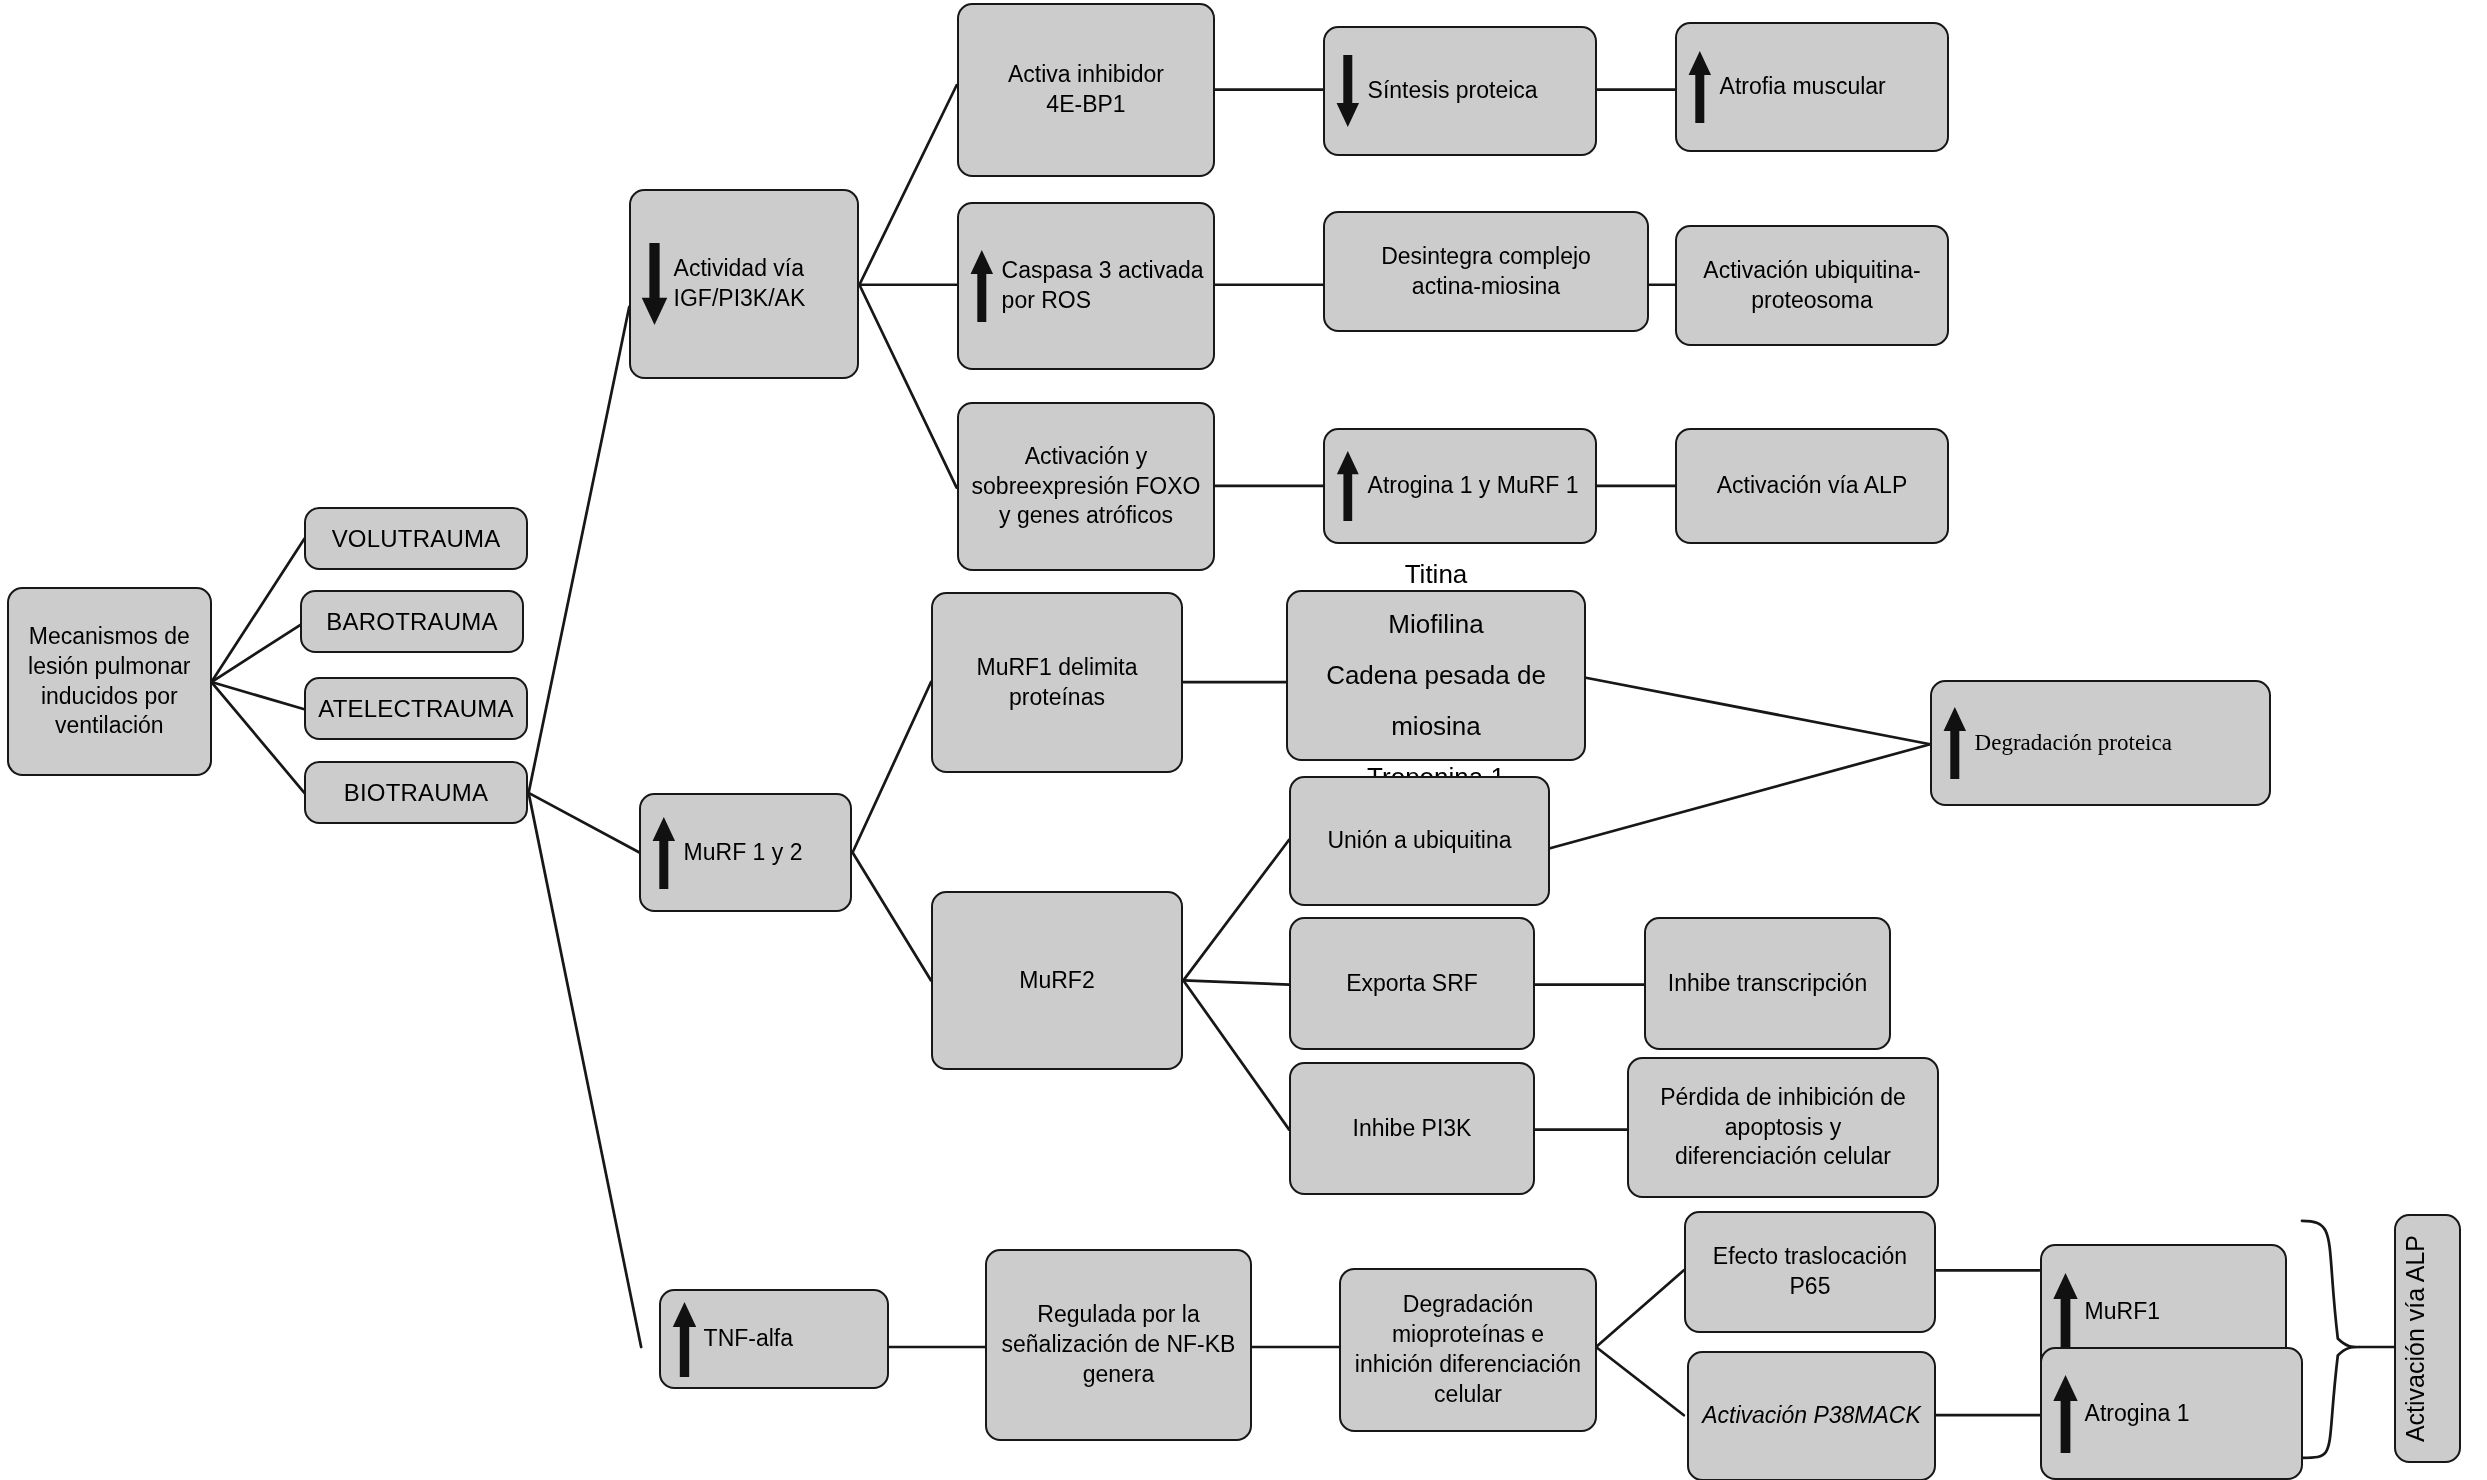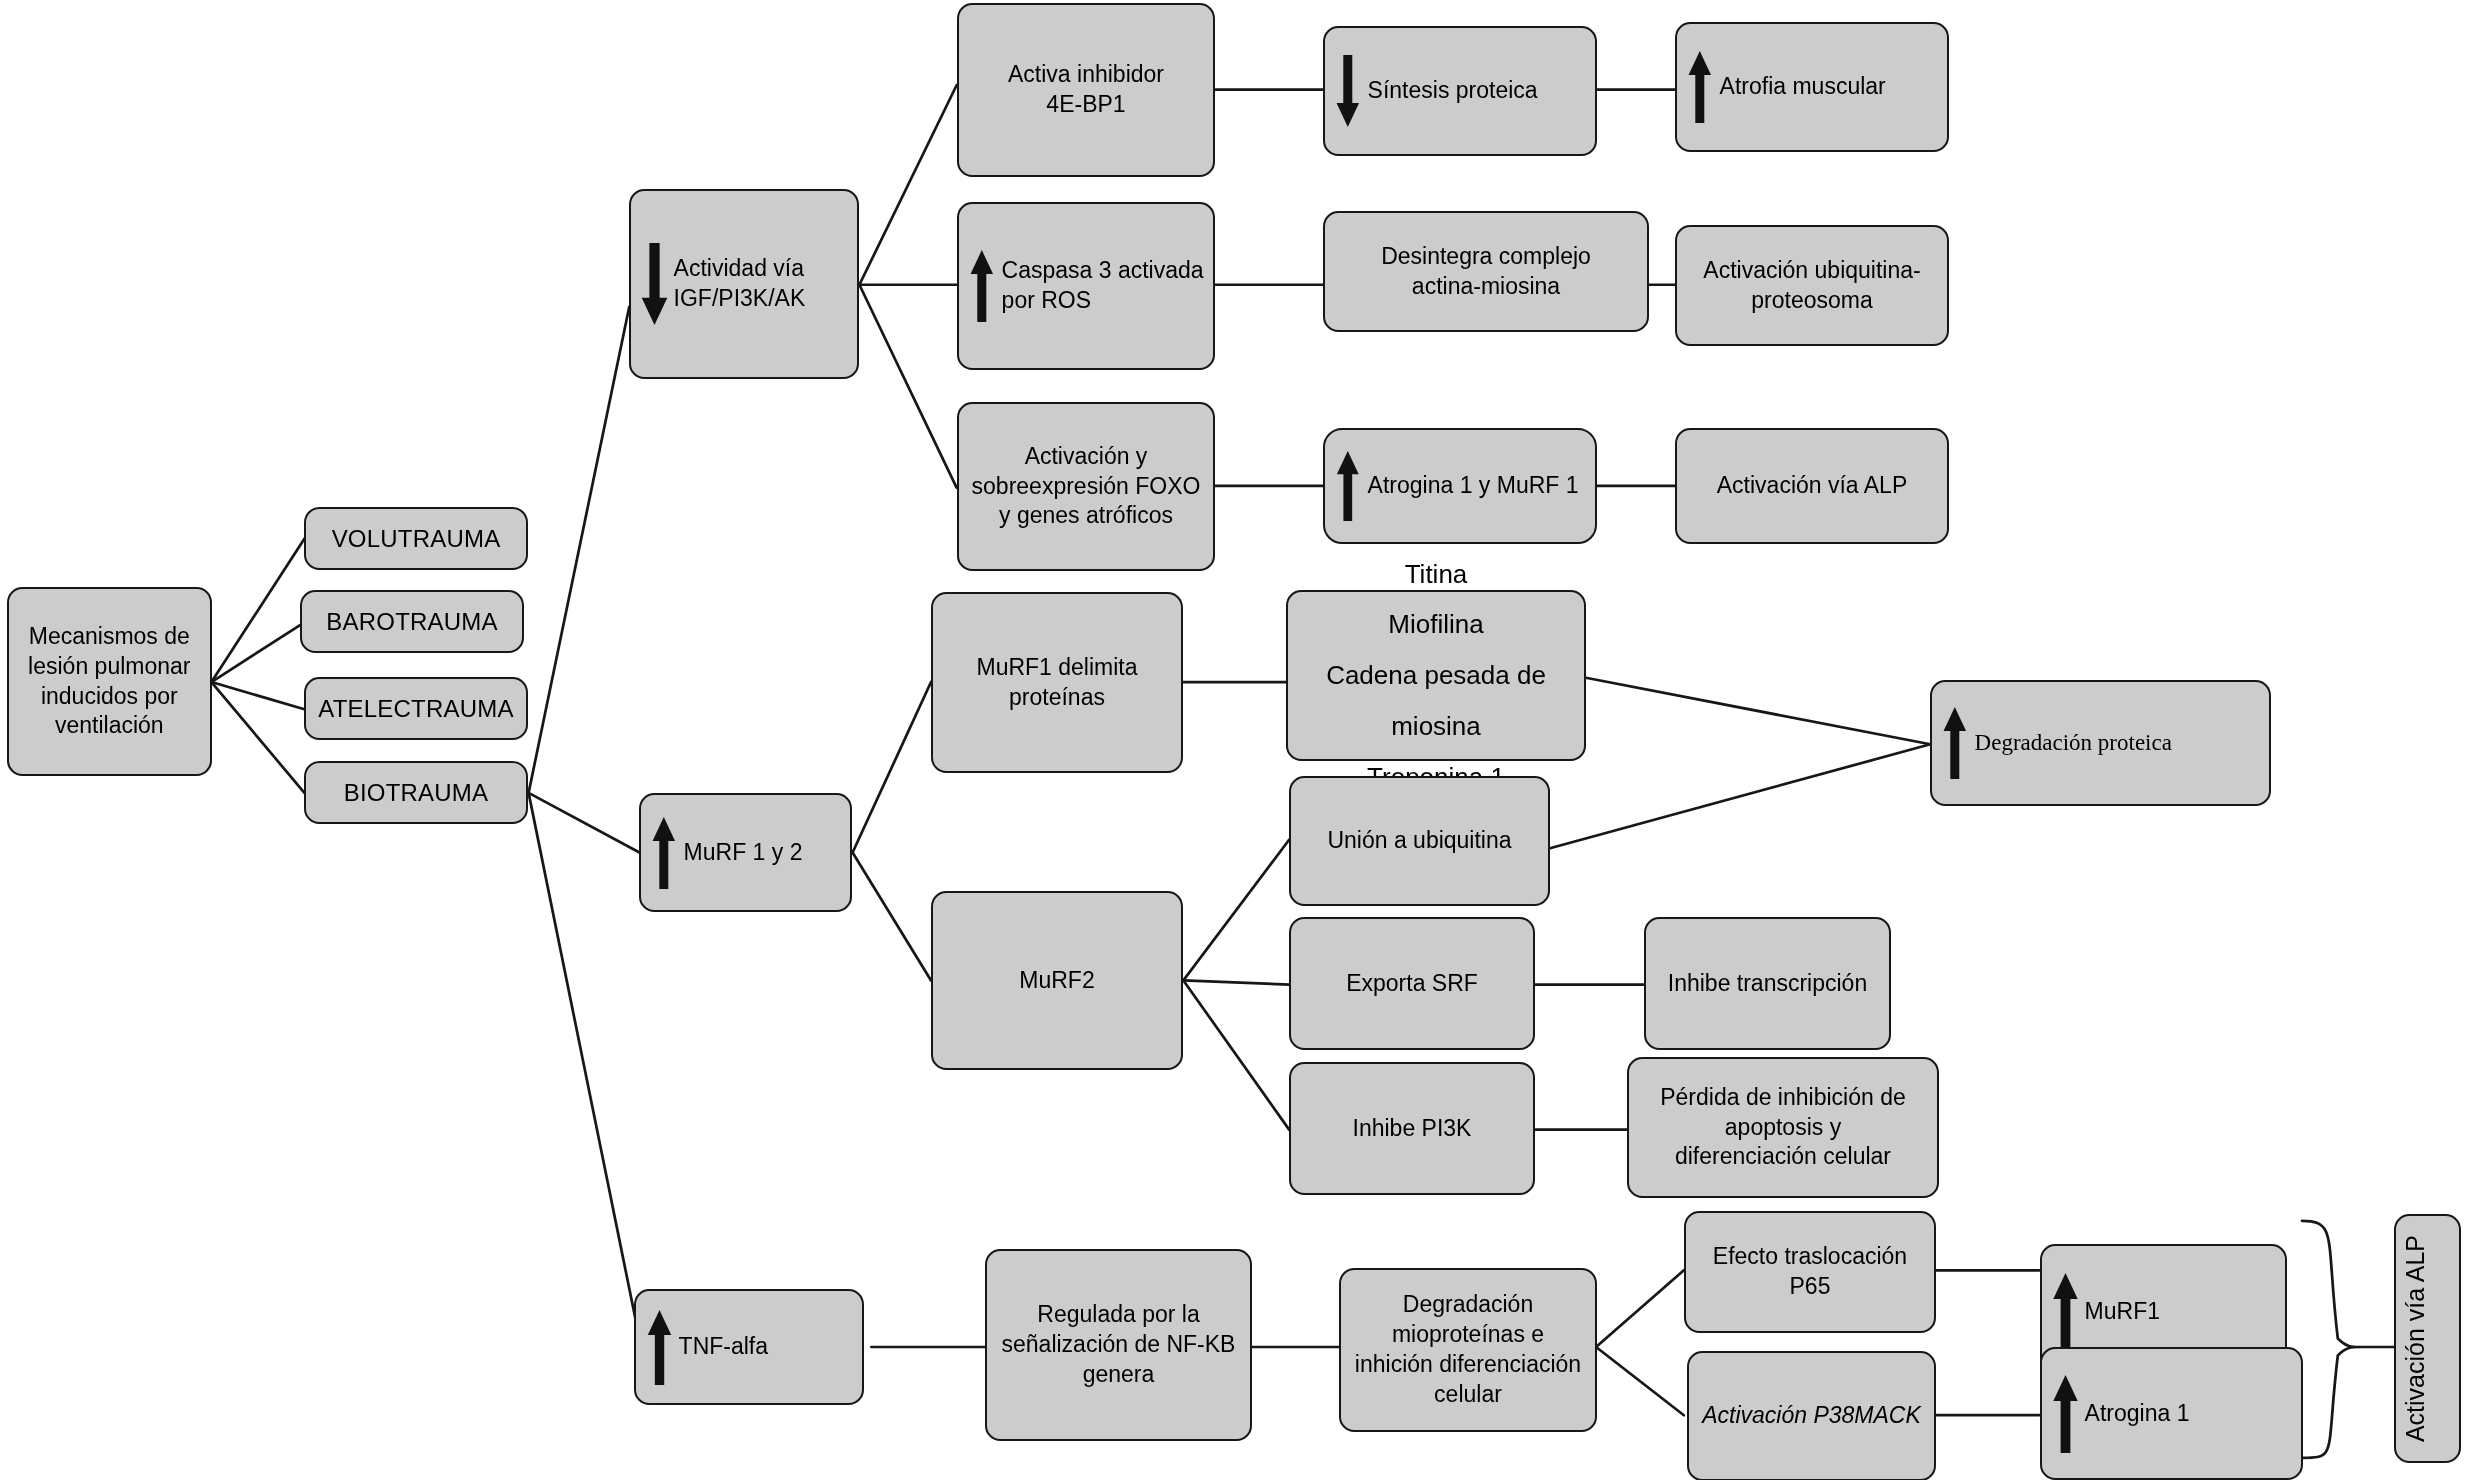--- a/index.html
+++ b/index.html
@@ -191,21 +191,21 @@
     <span class="txt">Activación ubiquitina-
 proteosoma</span>
   </div>
 
   <div class="node" style="left:957px; top:402px; width:258px; height:169px;">
     <span class="txt">Activación y
 sobreexpresión FOXO
 y genes atróficos</span>
   </div>
 
-  <div class="node with-arrow" style="left:1323px; top:428px; width:274px; height:116px;border-radius:19px;">
+  <div class="node with-arrow" style="left:1323px; top:428px; width:274px; height:116px;">
     <span class="arrowbox">
       <svg class="arrow" width="25.6" height="70" viewBox="0 0 34 96" aria-hidden="true">
         <path d="M17 0 L32 32 h-9 v64 h-12 V32 H2 z" fill="#111111"></path>
       </svg>
     </span>
     <span class="txt">Atrogina 1 y MuRF 1</span>
   </div>
 
   <div class="node" style="left:1675px; top:428px; width:274px; height:116px;">
     <span class="txt">Activación vía ALP</span>
@@ -260,21 +260,21 @@
   <div class="node" style="left:1289px; top:1062px; width:246px; height:133px;">
     <span class="txt">Inhibe PI3K</span>
   </div>
 
   <div class="node" style="left:1627px; top:1057px; width:312px; height:141px;">
     <span class="txt">Pérdida de inhibición de
 apoptosis y
 diferenciación celular</span>
   </div>
 
-  <div class="node with-arrow" style="left:634px; top:1289px; width:230px; height:116px;">
+  <div class="node with-arrow" style="left:659px; top:1289px; width:230px; height:100px;">
     <span class="arrowbox">
       <svg class="arrow" width="27" height="75" viewBox="0 0 34 96" aria-hidden="true">
         <path d="M17 0 L32 32 h-9 v64 h-12 V32 H2 z" fill="#111111"></path>
       </svg>
     </span>
     <span class="txt">TNF-alfa</span>
   </div>
 
   <div class="node" style="left:985px; top:1249px; width:267px; height:192px;">
     <span class="txt">Regulada por la

